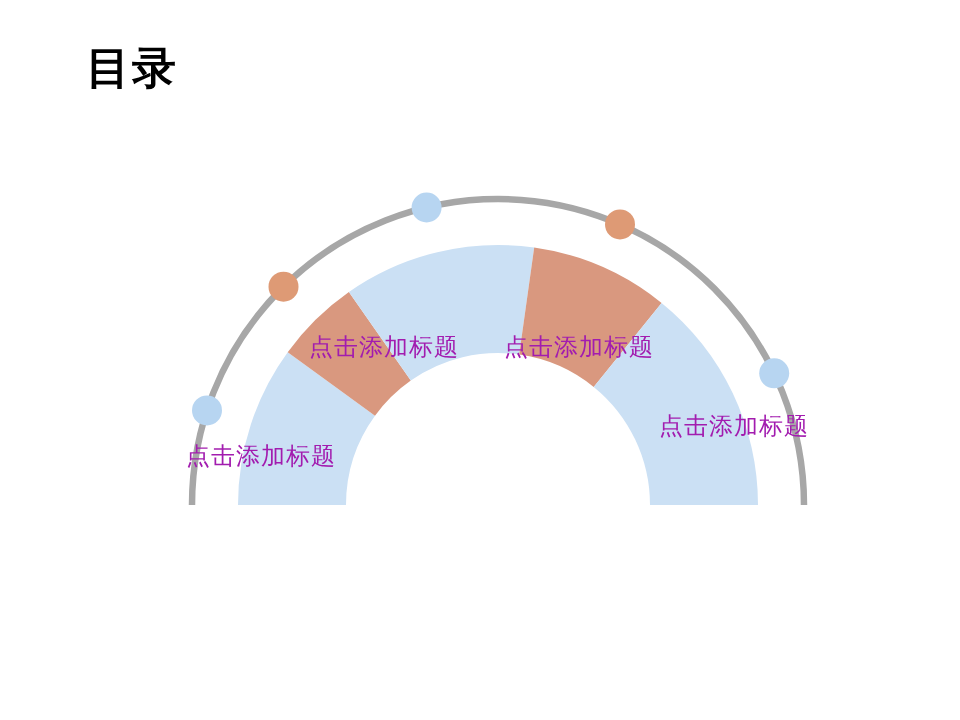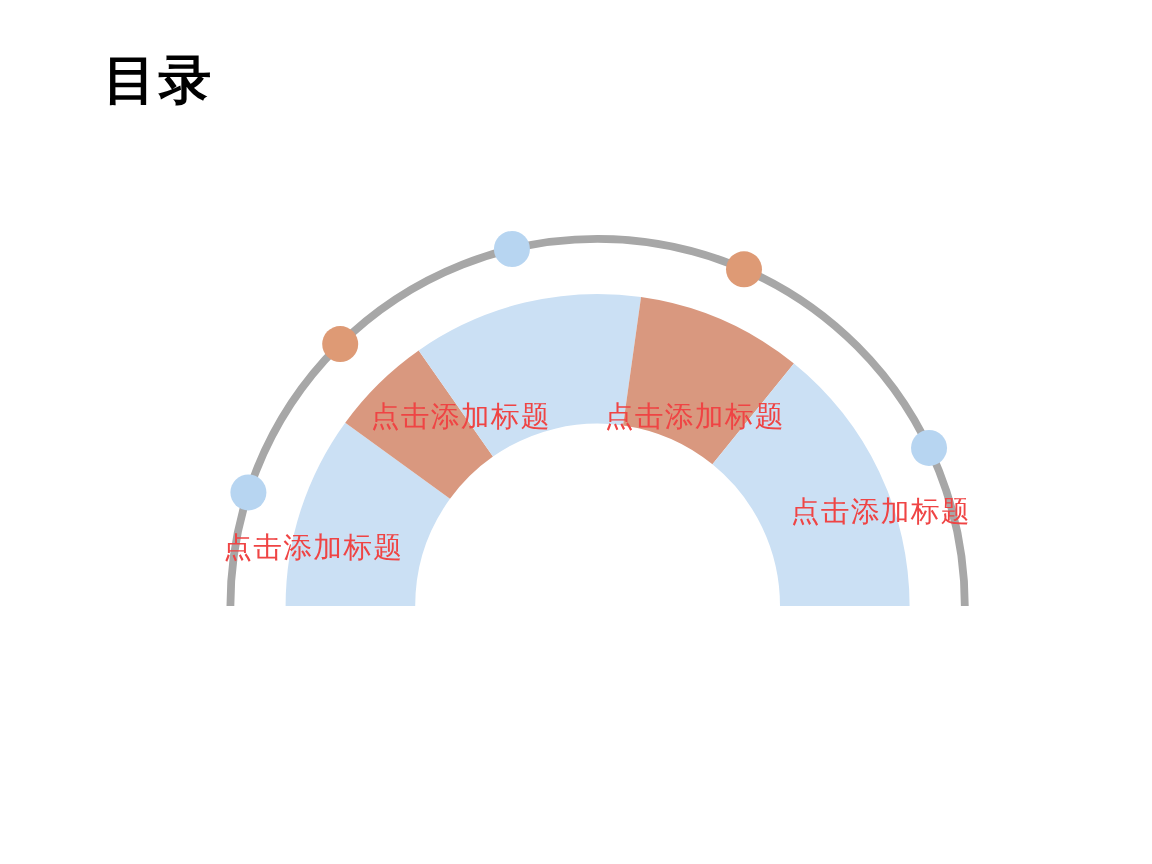--- a/index.html
+++ b/index.html
@@ -10,21 +10,21 @@
   }
   .slide{position:absolute;inset:0;width:960px;height:720px;}
   .slide-title{
     position:absolute;left:86px;top:44px;
     font-size:44px;line-height:1.1;font-weight:bold;color:#000000;
     letter-spacing:2px;
   }
   .diagram-svg{position:absolute;left:0;top:0;}
   .diagram-label{
     position:absolute;transform:translate(-50%,-50%);
-    font-size:24px;color:#ef4444;font-weight:500;white-space:nowrap;
+    font-size:24px;color:#a21caf;font-weight:500;white-space:nowrap;
     letter-spacing:1px;
   }
 </style>
 </head>
 <body>
 
 <div class="slide">
   <div class="slide-title">目录</div>
 
   <svg class="diagram-svg" width="960" height="720" viewBox="0 0 960 720">

